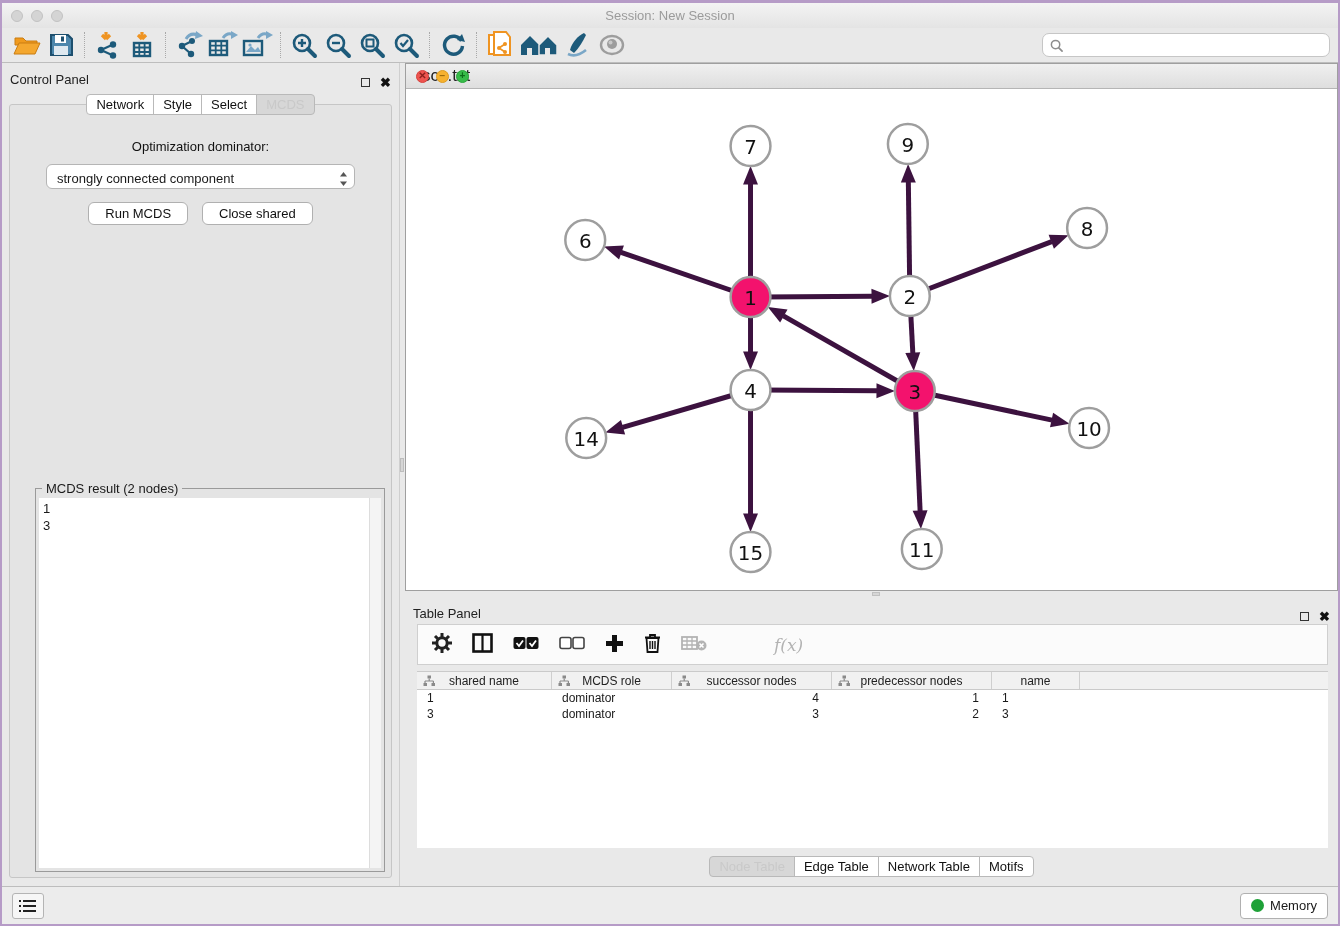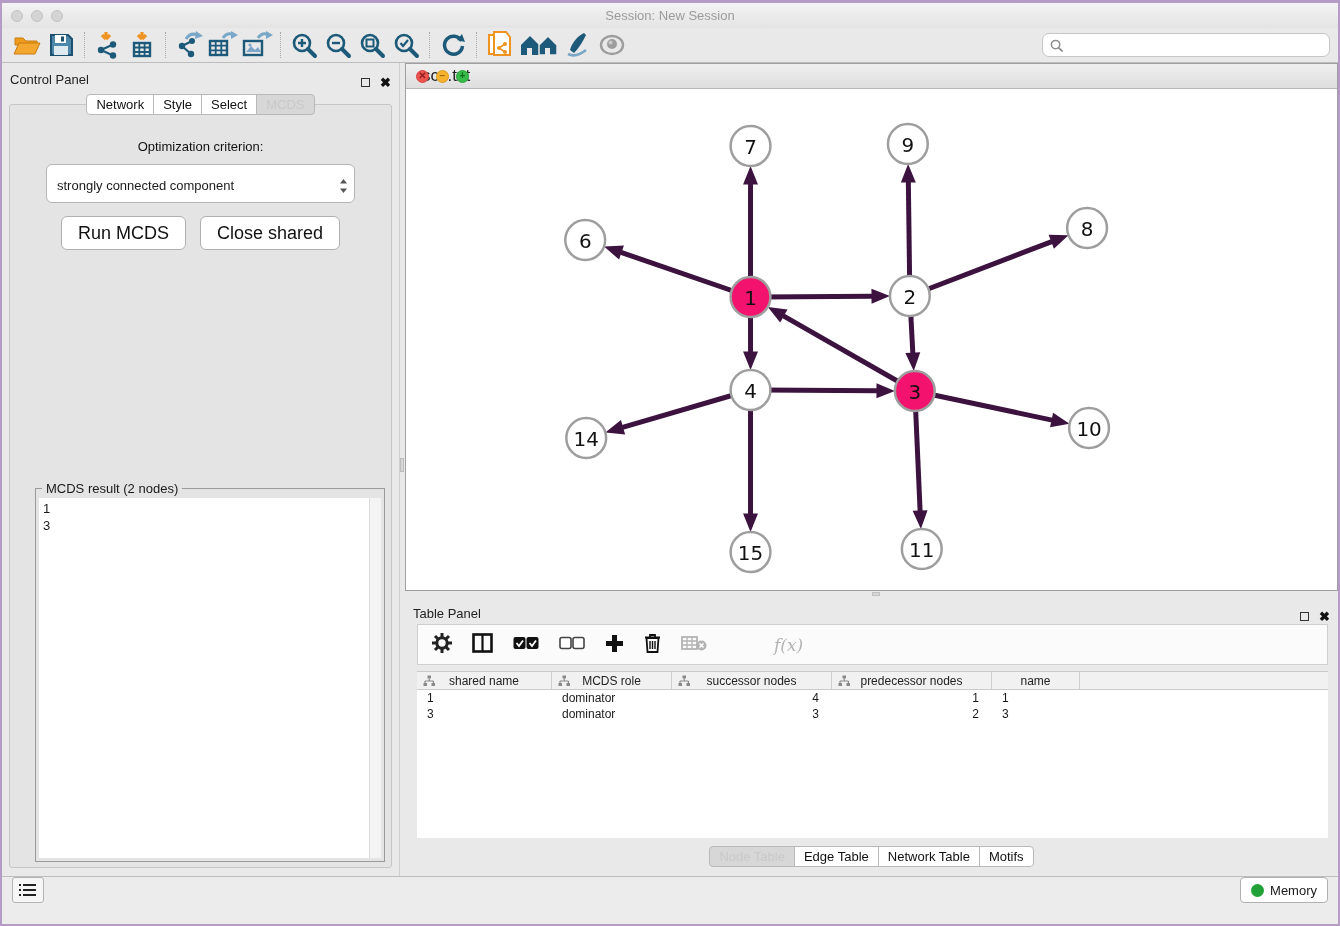--- a/index.html
+++ b/index.html
@@ -33,24 +33,24 @@
   .panel-head .pbtns { margin-left:auto; display:flex; gap:10px; align-items:center; }
   .float-glyph { width:9px; height:9px; border:1.5px solid #333; display:inline-block; }
   .close-glyph { font-size:13px; font-weight:bold; color:#111; line-height:9px; }
   .cp-tabs { position:absolute; top:31px; left:0; right:0; display:flex; justify-content:center; z-index:2; }
   .seg { height:21px; padding:0 9px; background:#fff; border:1px solid #b9b9b9; margin-left:-1px; display:flex; align-items:center; font-size:13px; color:#111; }
   .seg:first-child { border-radius:4px 0 0 4px; margin-left:0; }
   .seg:last-child { border-radius:0 4px 4px 0; }
   .seg.active { background:#d7d7d7; color:#c9c9c9; }
   .cp-body { position:absolute; top:41px; left:7px; right:7px; bottom:8px; background:#e4e4e4; border:1px solid #c6c6c6; border-radius:3px; }
   .opt-label { text-align:center; margin-top:34px; font-size:13px; color:#111; }
-  .dropdown { margin:10px 36px 0 36px; height:39px; background:#fff; border:1px solid #b5b5b5; border-radius:6px; display:flex; align-items:center; padding:4px 6px 0 10px; }
+  .dropdown { margin:10px 36px 0 36px; height:25px; background:#fff; border:1px solid #b5b5b5; border-radius:6px; display:flex; align-items:center; padding:4px 6px 0 10px; }
   .dropdown .dval { flex:1; font-size:13px; }
   .btnrow { display:flex; justify-content:center; gap:14px; margin-top:13px; }
-  .pushbtn { height:34px; padding:0 16px; background:#fff; border:1px solid #b0b0b0; border-radius:6px; font-size:18px; display:flex; align-items:center; color:#111; }
+  .pushbtn { height:23px; padding:0 16px; background:#fff; border:1px solid #b0b0b0; border-radius:6px; font-size:13px; display:flex; align-items:center; color:#111; }
   .resultbox { position:absolute; left:6px; right:6px; top:383px; bottom:5px; border:1px solid #9a9a9a; background:#e4e4e4;margin-left:19px; }
   .resultbox .legend { position:absolute; top:-8px; left:6px; background:#e4e4e4; padding:0 4px; font-size:13px; }
   .result-inner { position:absolute; inset:9px 3px 3px 3px; background:#fff; display:flex; }
   .result-text { flex:1; padding:2px 4px; font-size:13px; line-height:17px; }
   .result-scroll { width:12px; background:#f4f4f4; border-left:1px solid #ddd; }
 
   
   .netwin { height:528px; flex:0 0 auto; border:1px solid #9f9f9f; background:#fff; display:flex; flex-direction:column; }
   .net-title { height:25px; background:linear-gradient(#f0f0f0,#dedede); border-bottom:1px solid #b5b5b5; position:relative; display:flex; align-items:center; }
   .lights { display:flex; gap:7px; margin-left:10px; z-index:1; }
@@ -72,21 +72,21 @@
   .th { position:relative; display:flex; align-items:center; justify-content:center; font-size:12px; color:#222; border-right:1px solid #cfcfcf; }
   .th .hicon { position:absolute; left:6px; top:3px; }
   .tbody { background:#fff; flex:1; overflow:hidden; }
   .trow { display:flex; height:16px; align-items:center; font-size:12px; }
   .td { padding:0 10px; white-space:nowrap; overflow:hidden; }
   .td.num { text-align:right; padding-right:13px; }
   .c0 { width:135px; } .c1 { width:120px; } .c2 { width:160px; } .c3 { width:160px; } .c4 { width:88px; }
   .t-tabs { flex:0 0 auto; display:flex; justify-content:center; padding:8px 0 9px 0; }
 
   
-  .statusbar { height:48px; flex:0 0 auto; background:#ececec; border-top:1px solid #bdbdbd; display:flex; align-items:flex-start; padding:0 10px; }
+  .statusbar { height:38px; flex:0 0 auto; background:#ececec; border-top:1px solid #bdbdbd; display:flex; align-items:center; padding:0 10px; }
   .sq-btn { width:32px; height:26px; background:#f6f6f6; border:1px solid #b4b4b4; border-radius:3px; display:flex; align-items:center; justify-content:center; }
   .mem-btn { margin-left:auto; height:26px; background:#fff; border:1px solid #b0b0b0; border-radius:4px; display:flex; align-items:center; gap:6px; padding:0 10px; font-size:13px; }
   .mem-dot { width:13px; height:13px; border-radius:50%; }
 </style>
 </head>
 <body>
 
 <div class="window">
 
   <div class="titlebar">
@@ -245,21 +245,21 @@
           <span class="close-glyph">✖</span>
         </span>
       </div>
       <div class="cp-tabs">
         <div class="seg">Network</div>
         <div class="seg">Style</div>
         <div class="seg">Select</div>
         <div class="seg active">MCDS</div>
       </div>
       <div class="cp-body">
-        <div class="opt-label">Optimization criterion:</div>
+        <div class="opt-label">Optimization dominator:</div>
         <div class="dropdown">
           <span class="dval">strongly connected component</span>
           <svg width="9" height="16" viewBox="0 0 9 16">
               <path d="M4.5 1 L8 5.5 H1 z" fill="#555"></path>
               <path d="M4.5 15 L1 10.5 h7 z" fill="#555"></path>
             </svg>
         </div>
         <div class="btnrow">
           <div class="pushbtn">Run MCDS</div>
           <div class="pushbtn">Close shared</div>

